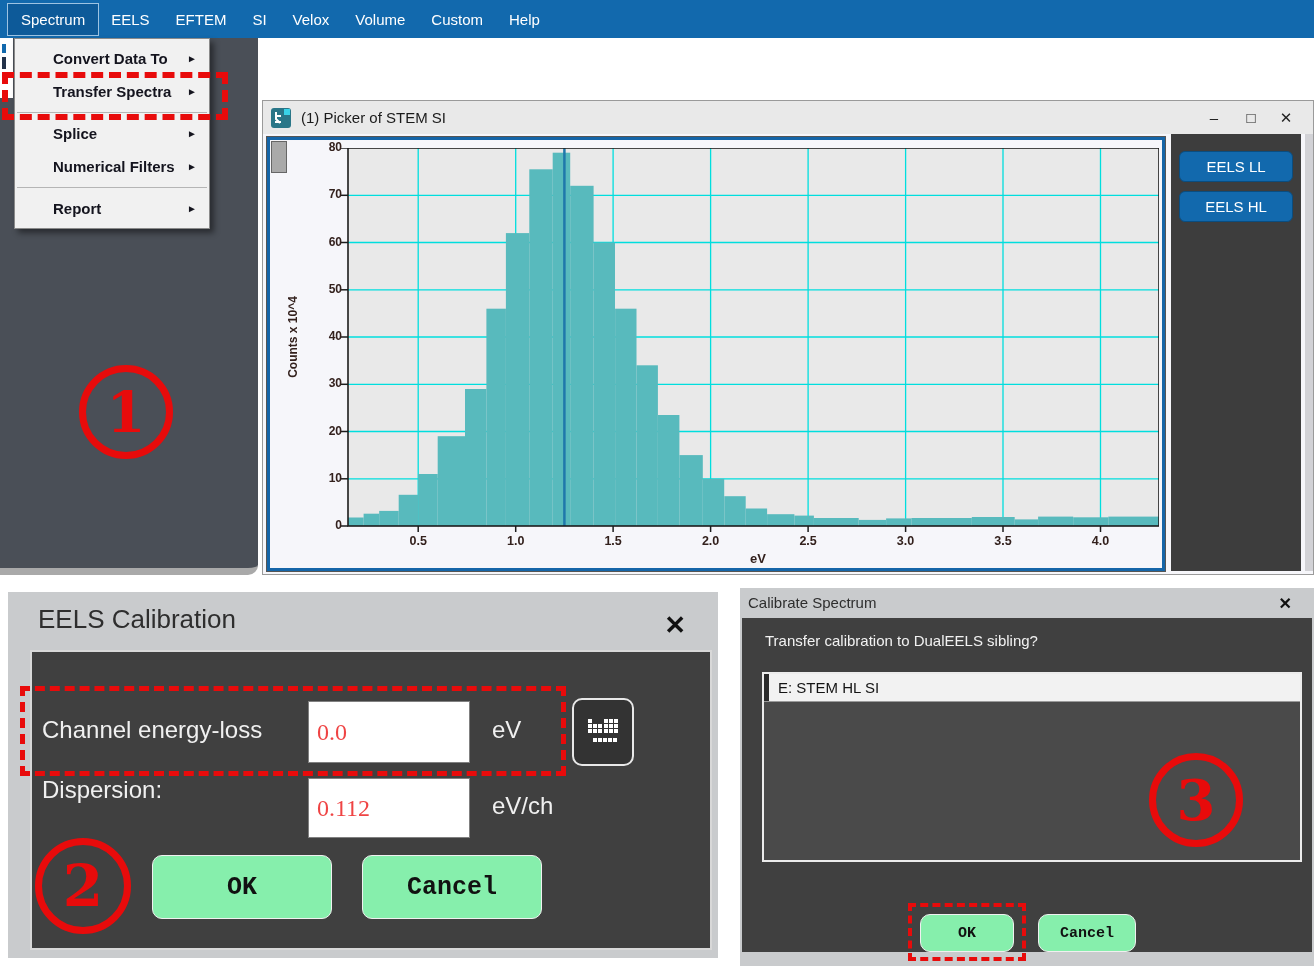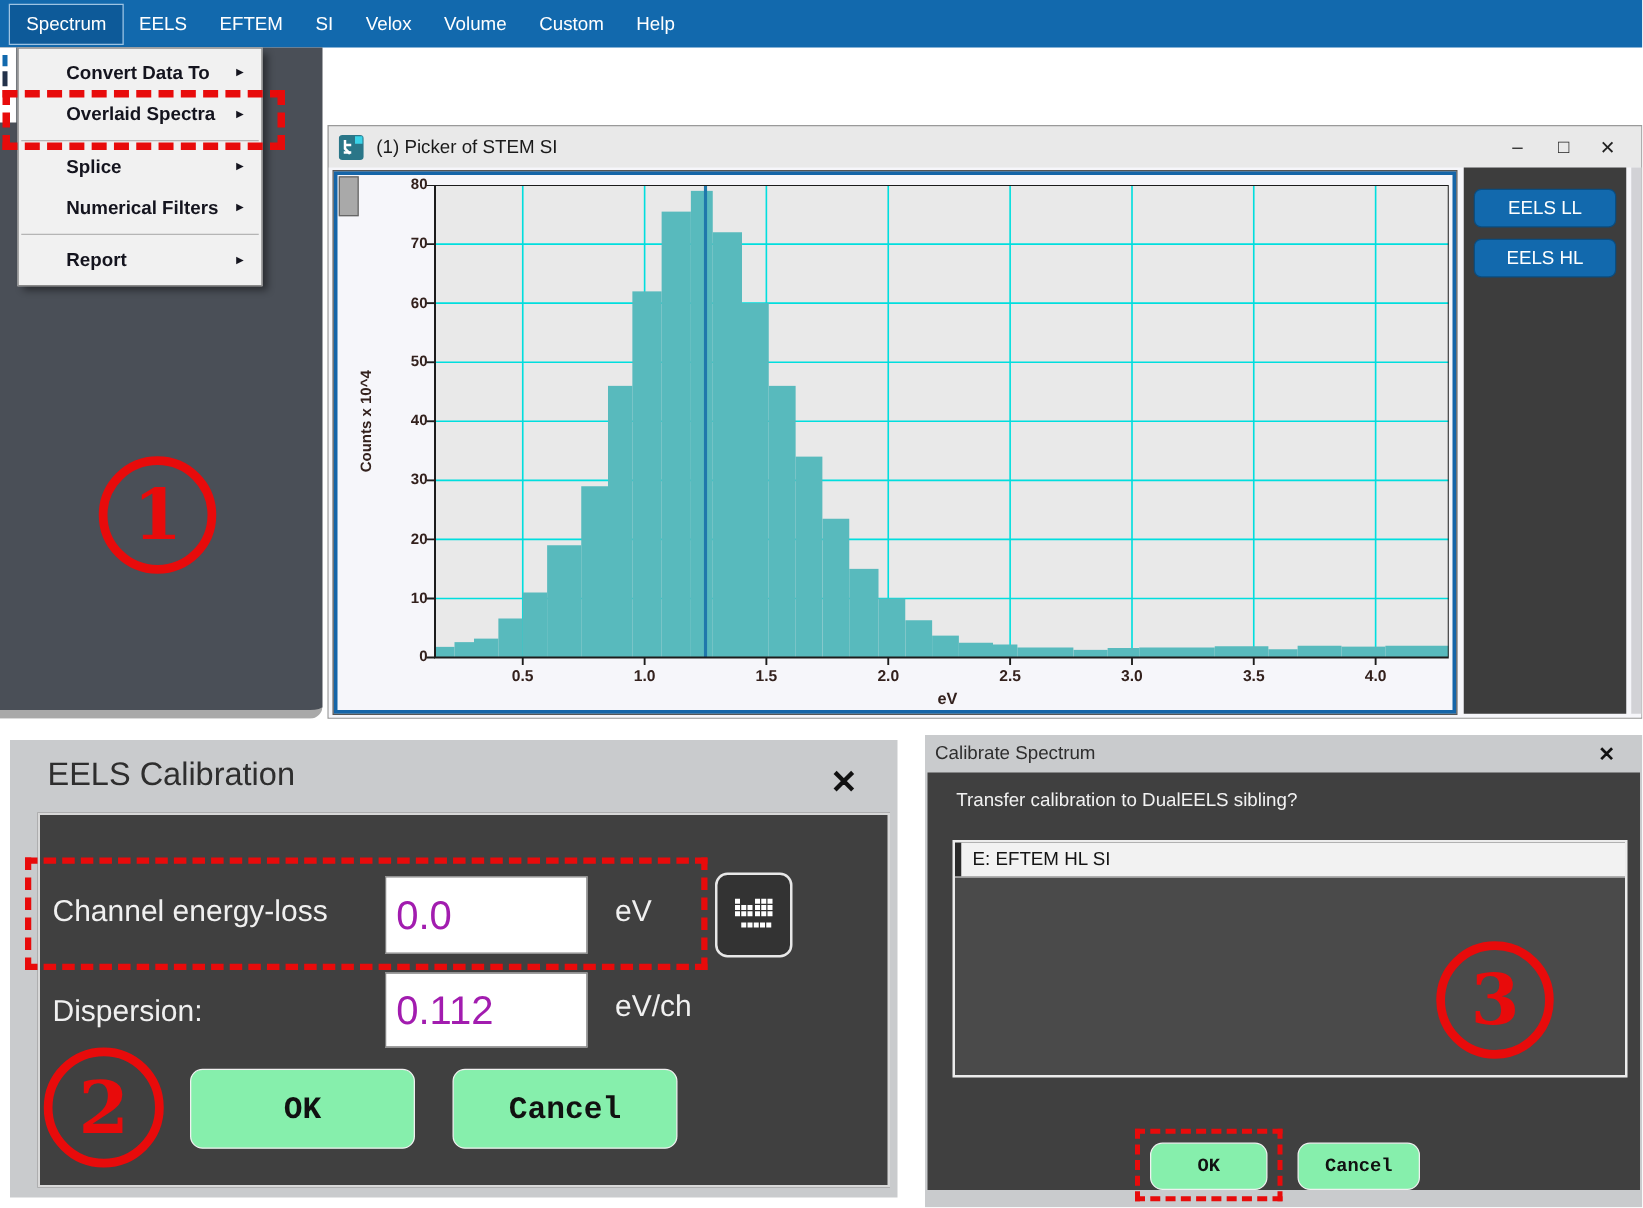--- a/index.html
+++ b/index.html
@@ -60,22 +60,22 @@
   .right-strip{position:absolute;right:0;top:0;width:8px;bottom:3px;background:#d2d2d6;}
 
   
   .dlg1{left:8px;top:592px;width:710px;height:366px;background:#c9cbcd;}
   .dlg1 .title{position:absolute;left:30px;top:12px;font-size:26px;color:#2e2e2e;}
   .dlg-close{position:absolute;font-weight:bold;color:#111;cursor:default;}
   .dlg1 .dlg-close{right:32px;top:18px;font-size:26px;}
   .dlg1-body{position:absolute;left:22px;top:58px;right:6px;bottom:8px;background:#404040;border:2px solid #d8d8d8;box-sizing:border-box;}
   .flabel{position:absolute;font-size:24px;color:#f0f0f0;}
   .funit{position:absolute;font-size:24px;color:#f0f0f0;}
-  .finput{position:absolute;background:#fff;border:1px solid #808080;font-size:32px;font-weight:500;
-          color:#a21caf;padding:0 8px;box-sizing:border-box;font-family:Liberation Sans, sans-serif;}
+  .finput{position:absolute;background:#fff;border:1px solid #808080;font-size:24px;font-weight:500;
+          color:#ef4444;padding:0 8px;box-sizing:border-box;font-family:Liberation Serif, serif;}
   .gbtn{position:absolute;background:#86efac;border:1px solid #f0f0f0;border-radius:10px;
         font-family:"Liberation Mono",monospace;font-weight:bold;color:#111;
         display:flex;align-items:center;justify-content:center;}
   .ptable-btn{position:absolute;left:564px;top:106px;width:62px;height:68px;background:#333;
               border:2px solid #e8e8e8;border-radius:10px;display:flex;align-items:center;justify-content:center;box-sizing:border-box;}
 
   
   .dlg2{left:740px;top:588px;width:574px;height:378px;background:#c9cbcd;}
   .dlg2 .title{position:absolute;left:8px;top:6px;font-size:15px;color:#2e2e2e;}
   .dlg2 .dlg-close{right:22px;top:6px;font-size:16px;}
@@ -108,21 +108,21 @@
     <div class="abs sliver-mark1" style="left:2px;top:6px;position:relative;"></div>
     <div class="abs sliver-mark2" style="left:2px;top:10px;position:relative;"></div>
   </div>
 
   <div class="abs dropdown">
       <div class="dd-item">
         <span>Convert Data To</span>
         <span class="dd-arrow">►</span>
       </div>
       <div class="dd-item">
-        <span>Overlaid Spectra</span>
+        <span>Transfer Spectra</span>
         <span class="dd-arrow">►</span>
       </div>
       <div class="dd-sep"></div>
       <div class="dd-item">
         <span>Splice</span>
         <span class="dd-arrow">►</span>
       </div>
       <div class="dd-item">
         <span>Numerical Filters</span>
         <span class="dd-arrow">►</span>
@@ -291,39 +291,39 @@
             <rect x="28" y="12" width="4" height="4"></rect>
           <rect x="7" y="21" width="4" height="4"></rect>
             <rect x="12" y="21" width="4" height="4"></rect>
             <rect x="17" y="21" width="4" height="4"></rect>
             <rect x="22" y="21" width="4" height="4"></rect>
             <rect x="27" y="21" width="4" height="4"></rect>
         </g>
       </svg>
     </div>
 
-    <div class="flabel" style="left:34px;top:204px;">Dispersion:</div>
+    <div class="flabel" style="left:34px;top:184px;">Dispersion:</div>
     <input class="finput" style="left: 300px; top: 186px; width: 162px; height: 60px;" value="0.112">
     <div class="funit" style="left:484px;top:200px;">eV/ch</div>
 
     <div class="gbtn" style="left:144px;top:263px;width:178px;height:62px;font-size:25px;">OK</div>
     <div class="gbtn" style="left:354px;top:263px;width:178px;height:62px;font-size:25px;">Cancel</div>
   </div>
 
   <div class="abs circ" style="left:35px;top:838px;width:96px;height:96px;font-size:58px;">
     <span>2</span>
   </div>
 
   <div class="abs dlg2">
     <div class="title">Calibrate Spectrum</div>
     <div class="dlg-close"><span>✕</span></div>
     <div class="dlg2-body"></div>
     <div class="prompt">Transfer calibration to DualEELS sibling?</div>
     <div class="listbox">
-        <div class="lb-item">E: EFTEM HL SI</div>
+        <div class="lb-item">E: STEM HL SI</div>
       </div>
 
     <div class="abs rbox" style="left:168px;top:315px;width:118px;height:58px;border-width:4px;"></div>
     <div class="gbtn" style="left:180px;top:326px;width:92px;height:36px;font-size:15px;">OK</div>
     <div class="gbtn" style="left:298px;top:326px;width:96px;height:36px;font-size:15px;">Cancel</div>
   </div>
 
   <div class="abs circ" style="left:1149px;top:753px;width:94px;height:94px;font-size:56px;">
     <span>3</span>
   </div>

